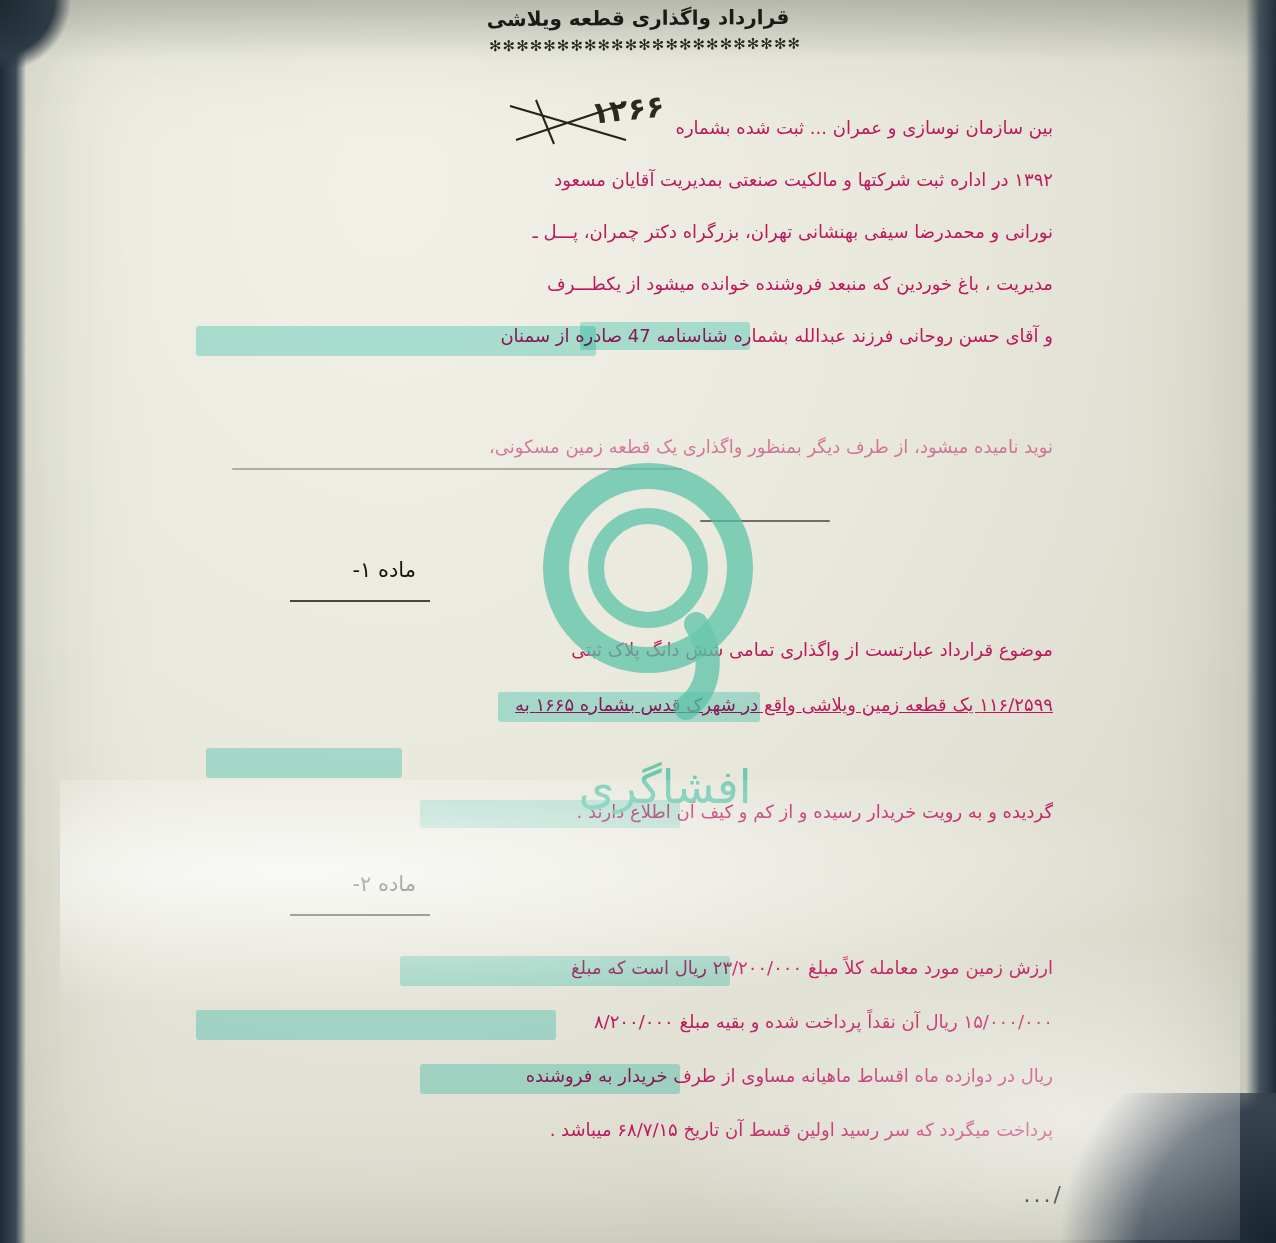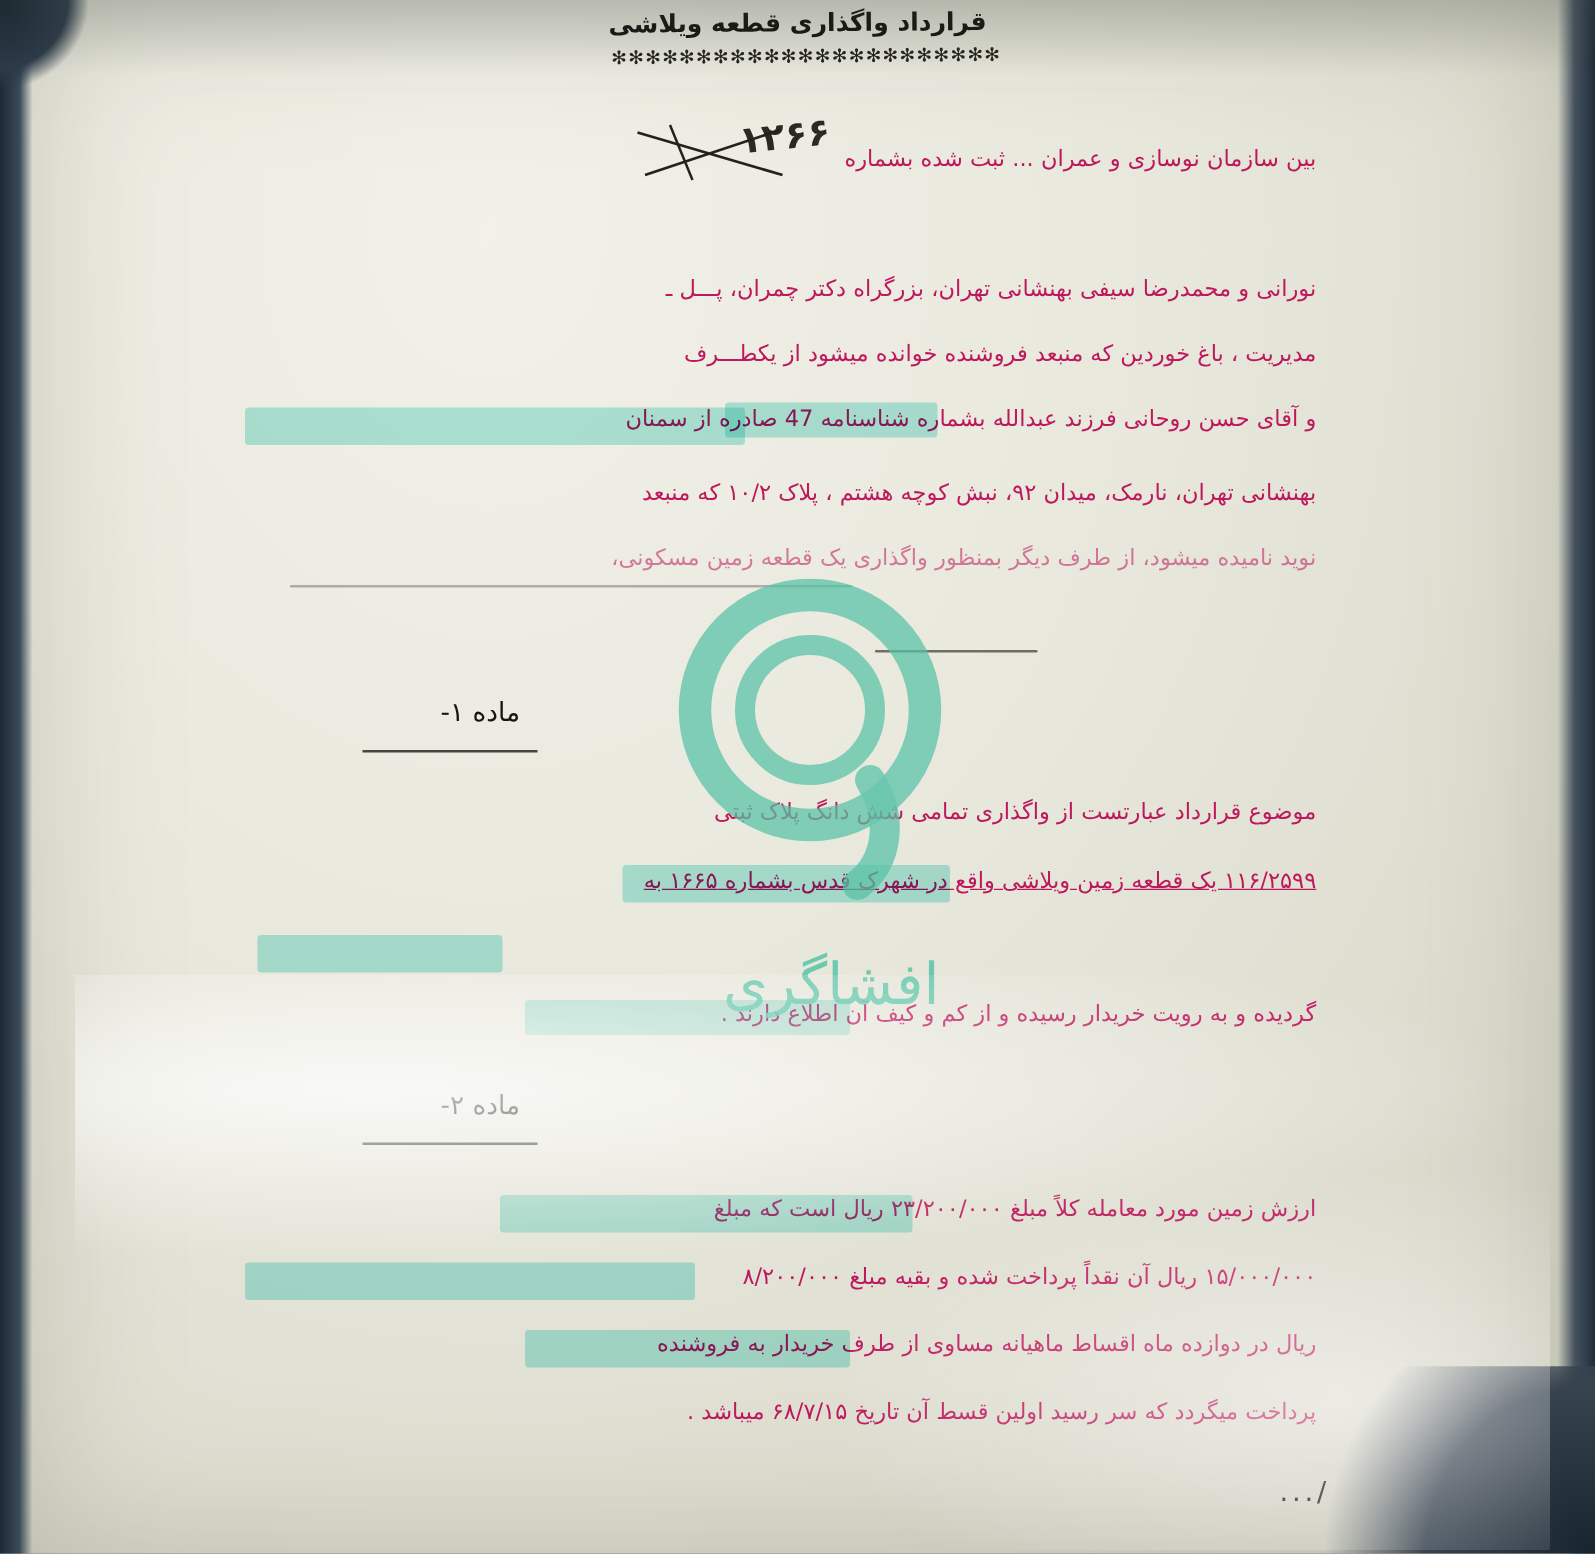--- a/index.html
+++ b/index.html
@@ -207,24 +207,24 @@
 
     <div class="seal-num">۱۲۶۶</div>
     <div class="seal-strike">
       <svg viewBox="0 0 130 52">
           <path d="M4 10 L120 44 M10 44 L118 8" stroke="#23231c" stroke-width="2.2" fill="none"></path>
           <path d="M30 4 L48 48" stroke="#23231c" stroke-width="2" fill="none"></path>
         </svg>
     </div>
 
     <div class="line" style="top:118px;">بین سازمان نوسازی و عمران ... ثبت شده بشماره</div>
+    <div class="line" style="top:170px;">۱۳۹۲ در اداره ثبت شرکتها و مالکیت صنعتی بمدیریت آقایان مسعود</div>
     <div class="line" style="top:222px;">نورانی و محمدرضا سیفی بهنشانی تهران، بزرگراه دکتر چمران، پـــل ـ</div>
     <div class="line" style="top:274px;">مدیریت ، باغ خوردین که منبعد فروشنده خوانده میشود از یکطـــرف</div>
     <div class="line" style="top:326px;">و آقای حسن روحانی فرزند عبدالله بشماره شناسنامه 47 صادره از سمنان</div>
-    <div class="line" style="top:385px;">بهنشانی تهران، نارمک، میدان ۹۲، نبش کوچه هشتم ، پلاک ۱۰/۲ که منبعد</div>
     <div class="line" style="top:437px; opacity:.55;">نوید نامیده میشود، از طرف دیگر بمنظور واگذاری یک قطعه زمین مسکونی،</div>
 
     <div class="article" style="top:558px;">ماده ۱-</div>
     <div class="article-underline" style="top:600px; right:846px; width:140px;"></div>
 
     <div class="line" style="top:640px;">موضوع قرارداد عبارتست از واگذاری تمامی شش دانگ پلاک ثبتی</div>
     <div class="line" style="top:695px;text-decoration:underline;">۱۱۶/۲۵۹۹ یک قطعه زمین ویلاشی واقع در شهرک قدس بشماره ۱۶۶۵ به</div>
     <div class="line" style="top:802px;">گردیده و به رویت خریدار رسیده و از کم و کیف آن اطلاع دارند .</div>
 
     <div class="article" style="top:872px;">ماده ۲-</div>

